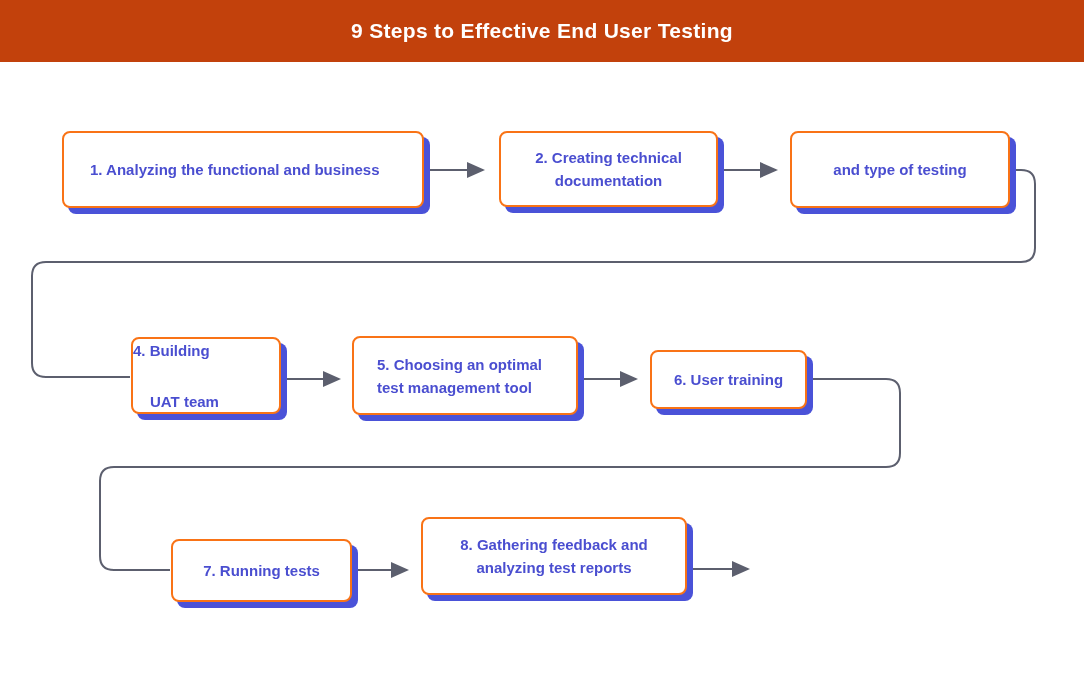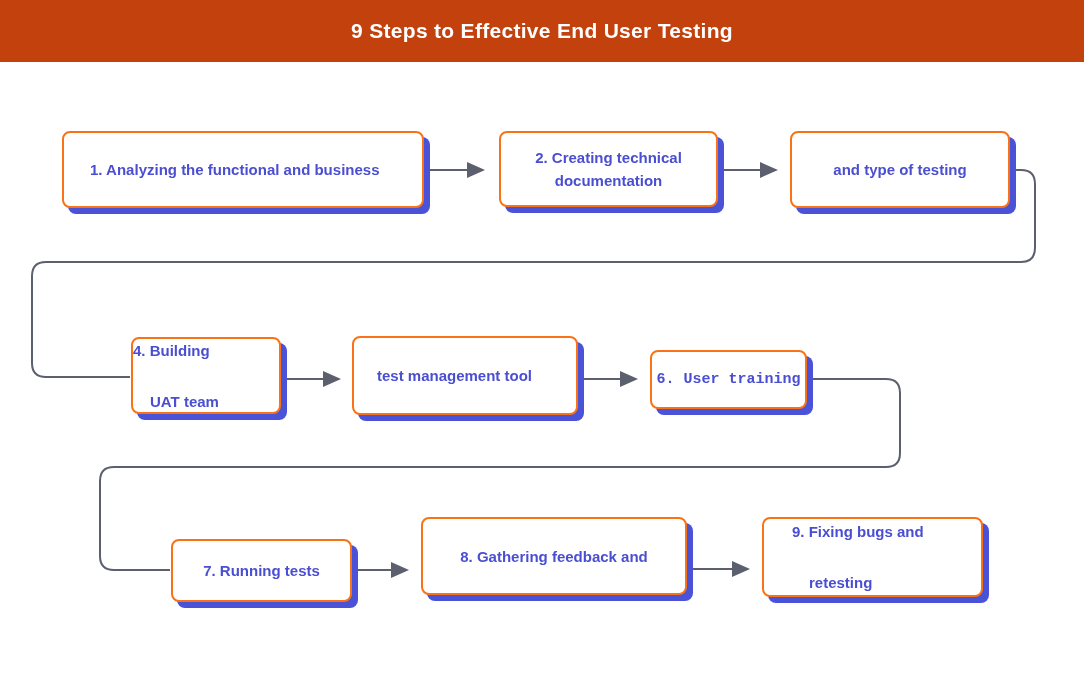--- a/index.html
+++ b/index.html
@@ -38,21 +38,21 @@
   .step-box.align-center { align-items:center; text-align:center; }
   .step-box span { display:block; }
   .indent { padding-left:17px;margin-top:28px; }
   .indent-sm { padding-left:16px; }
   
   .b1 { left:62px;  top:131px; width:362px; height:77px; padding-left:26px; }
   .b2 { left:499px; top:131px; width:219px; height:76px; }
   .b3 { left:790px; top:131px; width:220px; height:77px; }
   .b4 { left:131px; top:337px; width:150px; height:77px; }
   .b5 { left:352px; top:336px; width:226px; height:79px; padding-left:23px; }
-  .b6 { left:650px; top:350px; width:157px; height:59px;font-family:Liberation Mono, monospace; }
+  .b6 { left:650px; top:350px; width:157px; height:59px; }
   .b7 { left:171px; top:539px; width:181px; height:63px; }
   .b8 { left:421px; top:517px; width:266px; height:78px;justify-content:center; }
   .b9 { left:762px; top:517px; width:221px; height:80px; padding-left:28px; }
 </style>
 </head>
 <body>
 
 <div class="canvas">
 
   <div class="header-band">
@@ -92,33 +92,31 @@
   <div class="step-box b3 align-center">
     <span>and type of testing</span>
   </div>
 
   <div class="step-box b4 align-left">
     <span>4. Building</span>
     <span class="indent">UAT team</span>
   </div>
 
   <div class="step-box b5 align-left">
+    <span>5. Choosing an optimal</span>
     <span>test management tool</span>
   </div>
 
   <div class="step-box b6 align-center">
     <span>6. User training</span>
   </div>
 
   <div class="step-box b7 align-center">
     <span>7. Running tests</span>
   </div>
 
   <div class="step-box b8 align-center">
     <span>8. Gathering feedback and</span>
+    <span>analyzing test reports</span>
   </div>
 
-  <div class="step-box b9 align-left">
-    <span>9. Fixing bugs and</span>
-    <span class="indent">retesting</span>
-  </div>
 
 </div>
 
 </body></html>

